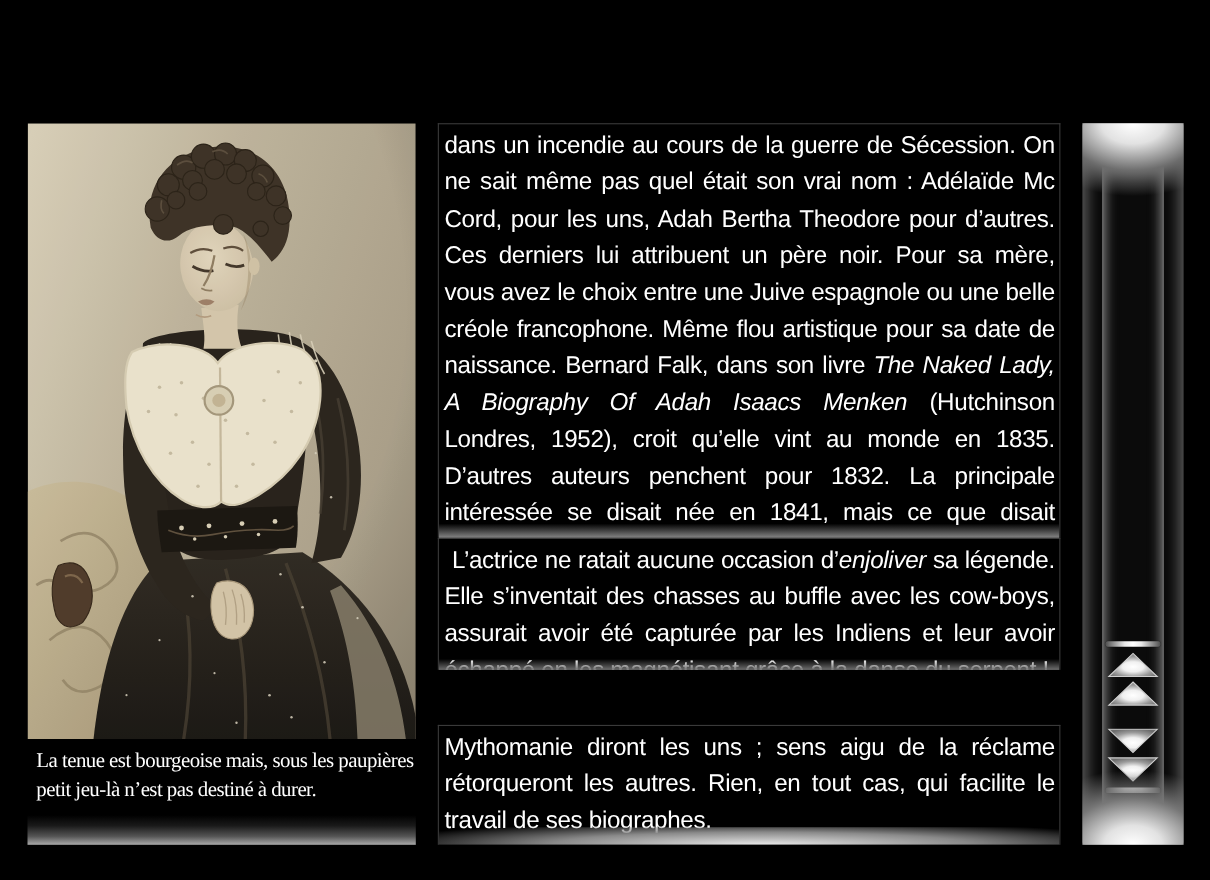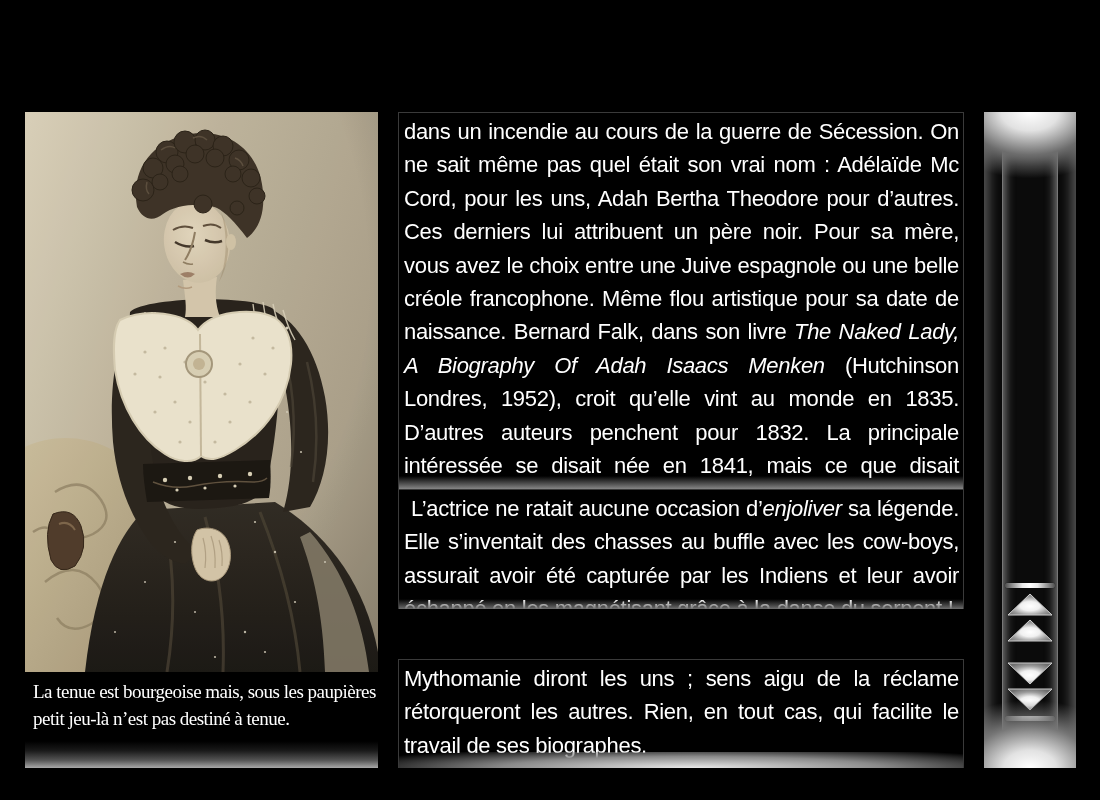--- a/index.html
+++ b/index.html
@@ -264,21 +264,21 @@
         <path d="M178,426 q4,14 2,30 M186,424 q5,14 4,32 M194,428 q4,12 3,26" fill="none" stroke="#a8977a" stroke-width="1.2" opacity="0.8"></path>
       </g>
 
       <rect x="0" y="0" width="353" height="560" fill="rgba(190,170,130,0.05)"></rect>
     </svg>
   </div>
 
   <div class="caption">
     <div>
         <div class="cap-line">La tenue est bourgeoise mais, sous les paupières</div>
-        <div class="cap-line">petit jeu-là n’est pas destiné à tenue.</div>
+        <div class="cap-line">petit jeu-là n’est pas destiné à durer.</div>
       </div>
   </div>
 
   <div class="block b1">
     <p><span>dans un incendie au cours de la guerre de Sécession. On ne sait même pas quel était son vrai nom : Adélaïde Mc Cord, pour les uns, Adah Bertha Theodore pour d’autres. Ces derniers lui attribuent un père noir. Pour sa mère, vous avez le choix entre une Juive espagnole ou une belle créole francophone. Même flou artistique pour sa date de naissance. Bernard Falk, dans son livre </span><em>The Naked Lady, A Biography Of Adah Isaacs Menken</em><span> (Hutchinson Londres, 1952), croit qu’elle vint au monde en 1835. D’autres auteurs penchent pour 1832. La principale intéressée se disait née en 1841, mais ce que disait Adah…</span></p>
     <div class="edge-fade"></div>
   </div>
   <div class="block b2">
     <p><span>L’actrice ne ratait aucune occasion d’</span><em>enjoliver</em><span> sa légende. Elle s’inventait des chasses au buffle avec les cow-boys, assurait avoir été capturée par les Indiens et leur avoir échappé en les magnétisant grâce à la danse du serpent !</span></p>
     <div class="edge-fade"></div>

